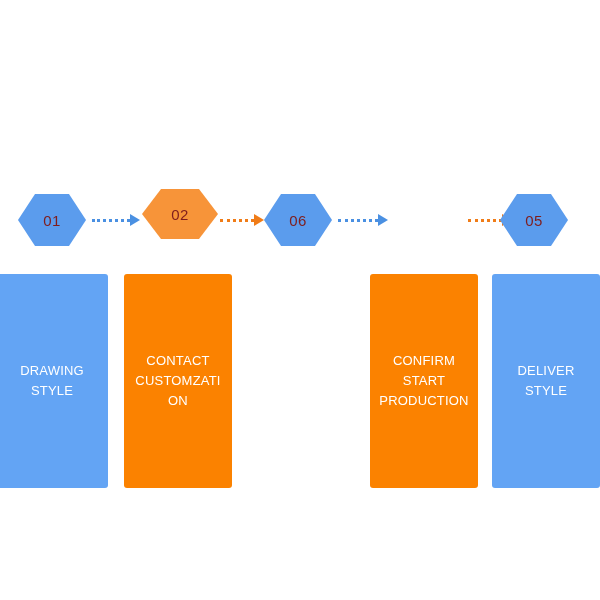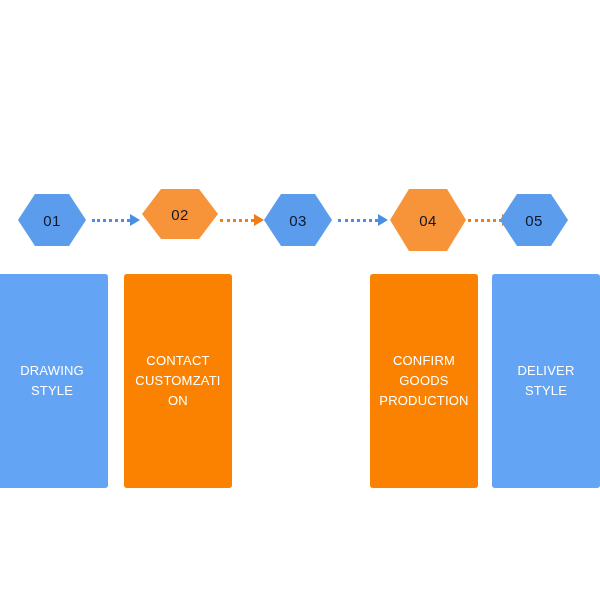--- a/index.html
+++ b/index.html
@@ -35,21 +35,21 @@
 
   .hex {
     position: absolute;
     display: flex;
     align-items: center;
     justify-content: center;
     clip-path: polygon(25% 0%, 75% 0%, 100% 50%, 75% 100%, 25% 100%, 0% 50%);
     -webkit-clip-path: polygon(25% 0%, 75% 0%, 100% 50%, 75% 100%, 25% 100%, 0% 50%);
   }
   .hex-label {
-    color: #0f172a;
+    color: #7f1d1d;
     font-size: 15px;
     font-weight: 400;
     letter-spacing: 0.4px;
     line-height: 1;
     user-select: none;
   }
 
   .hex.blue  { background: #5b9ced; }
   .hex.orange{ background: #f79439; }
 
@@ -130,43 +130,40 @@
 
     <div class="hex blue" style="left:18px; top:9px; width:68px; height:52px;">
       <span class="hex-label">01</span>
     </div>
 
     <div class="hex orange" style="left:142px; top:4px; width:76px; height:50px;">
       <span class="hex-label">02</span>
     </div>
 
     <div class="hex blue" style="left:264px; top:9px; width:68px; height:52px;">
-      <span class="hex-label">03</span>
+      <span class="hex-label">06</span>
     </div>
 
-    <div class="hex orange" style="left:390px; top:4px; width:76px; height:62px;">
-      <span class="hex-label">04</span>
-    </div>
 
     <div class="hex blue" style="left:500px; top:9px; width:68px; height:52px;">
       <span class="hex-label">05</span>
     </div>
 
   </div>
 
   <div class="box blue" style="left:-4px; top:274px; width:112px; height:214px;">
     <span class="box-label">DRAWING STYLE</span>
   </div>
 
   <div class="box orange" style="left:124px; top:274px; width:108px; height:214px;align-items:center;">
     <span class="box-label">CONTACT CUSTOMZATION</span>
   </div>
 
 
   <div class="box orange" style="left:370px; top:274px; width:108px; height:214px;">
-    <span class="box-label">CONFIRM GOODS PRODUCTION</span>
+    <span class="box-label">CONFIRM START PRODUCTION</span>
   </div>
 
   <div class="box blue" style="left:492px; top:274px; width:108px; height:214px;">
     <span class="box-label">DELIVER STYLE</span>
   </div>
 
 </div>
 
 </body></html>

